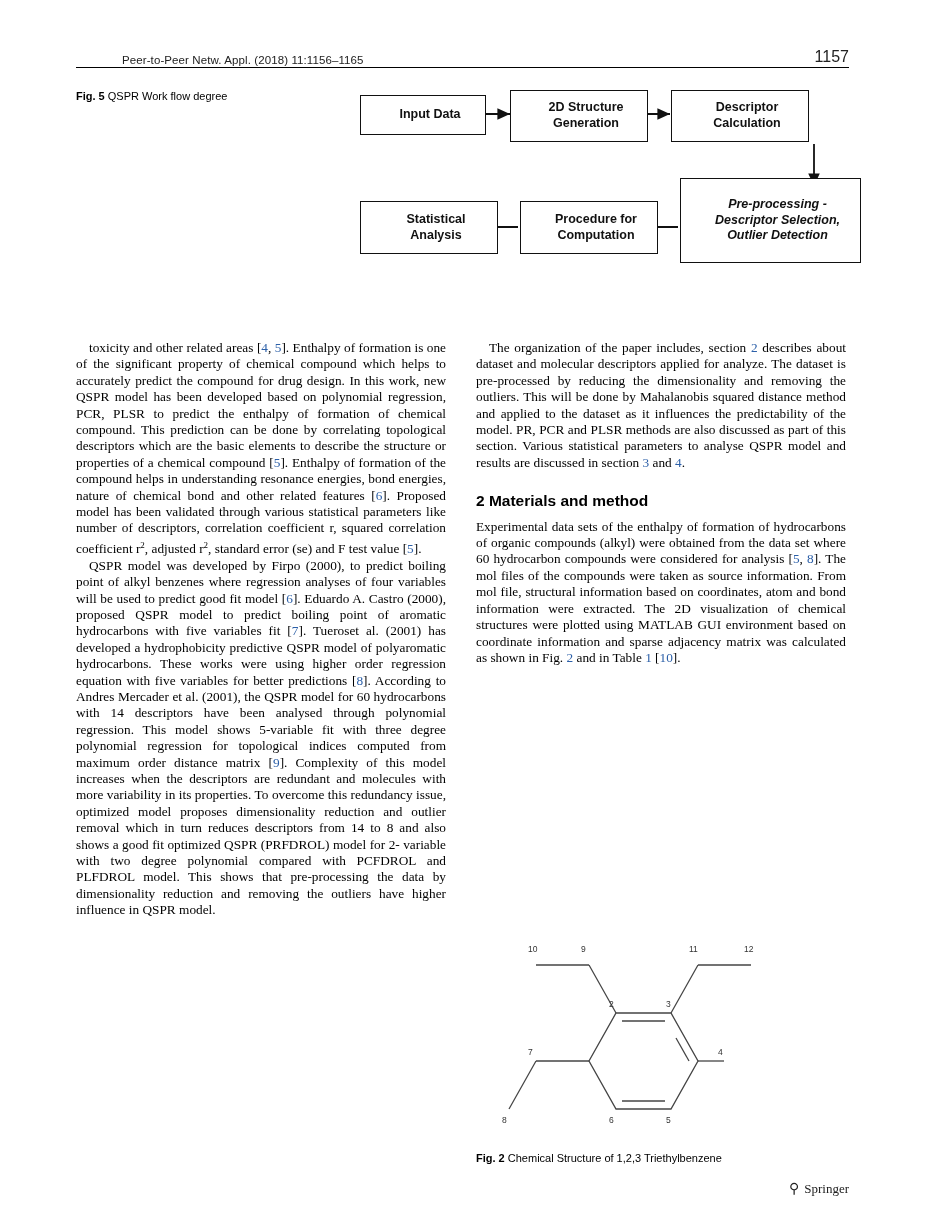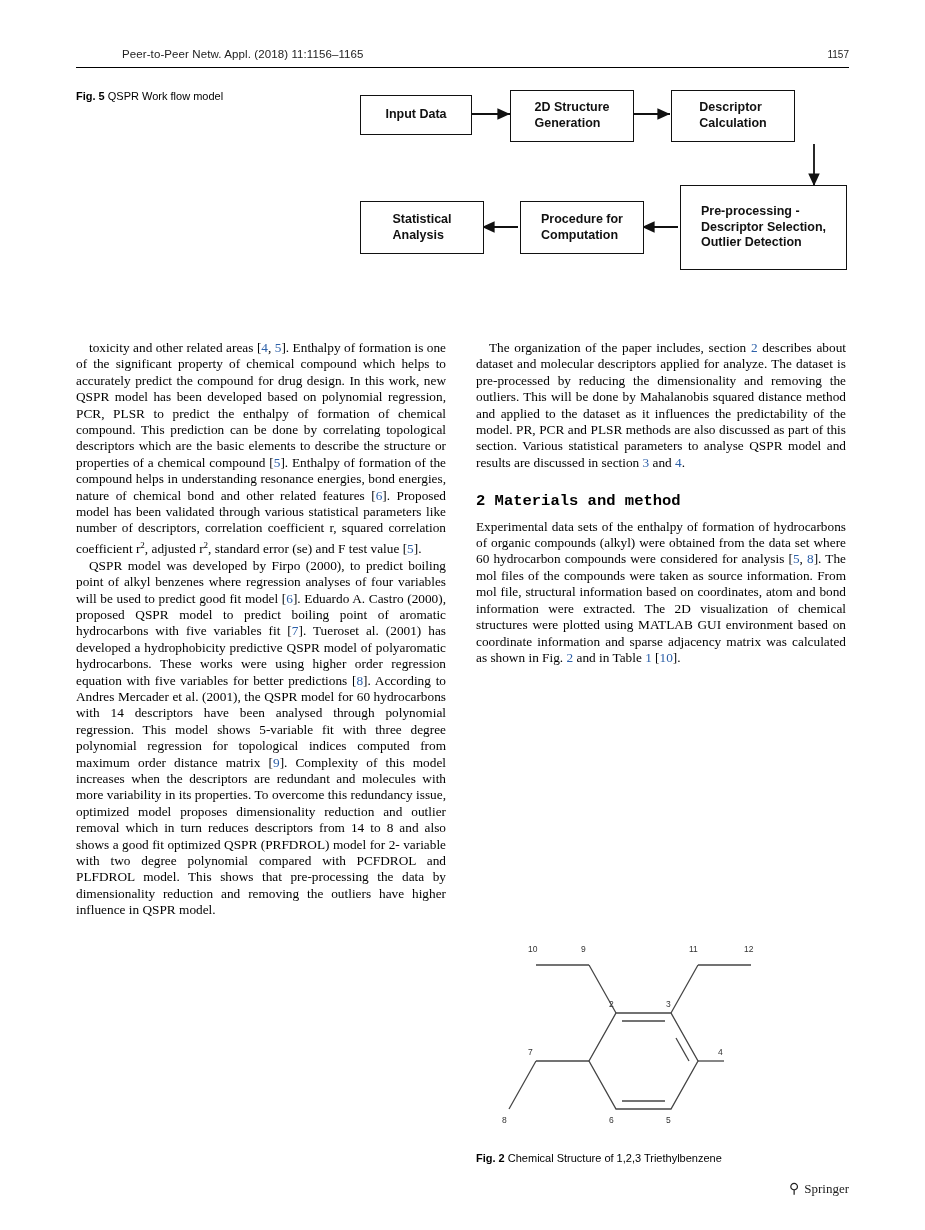--- a/index.html
+++ b/index.html
@@ -14,57 +14,57 @@
   .page{position:absolute;inset:0;}
 
   
   .runhead{
     position:absolute;left:76px;top:48px;width:773px;
     font-family:"Liberation Sans", sans-serif;
     font-size:11.5px;color:#222;
     display:flex;justify-content:space-between;align-items:flex-end;
   }
   .runhead .left{letter-spacing:.1px;padding-left:46px;}
-  .runhead .right{font-size:10px;}
+  .runhead .right{font-size:16px;}
   .rule{
     position:absolute;left:76px;top:67px;width:773px;height:1px;background:#000;
   }
 
   
   .fig1-caption{
     position:absolute;left:76px;top:90px;width:250px;
     font-family:"Liberation Sans", sans-serif;font-size:11px;
   }
   .fig1-caption b{font-weight:bold;}
   .fig1-caption span.txt{font-weight:normal;}
 
   .fig1-area{position:absolute;left:330px;top:82px;width:540px;height:205px;}
 
   .fbox{
     position:absolute;border:1.6px solid #111;background:#fff;
     font-family:"Liberation Sans", sans-serif;font-weight:bold;font-size:12.5px;
-    display:flex;align-items:center;justify-content:center;
-    line-height:1.25;color:#111;
+    display:flex;align-items:center;justify-content:center;text-align:center;
+    line-height:1.25;color:#111;padding-left:14px;
   }
 
   
   .col{
     position:absolute;top:340px;width:370px;
     font-size:13.3px;line-height:16.4px;text-align:justify;
     hyphens:none;
   }
   .col.left{left:76px;}
   .col.right{left:476px;}
   .col p{margin:0;text-indent:13px;}
   .col p.noindent{text-indent:0;}
   .ref{color:#2b5fa8;}
   sup{font-size:9px;vertical-align:super;}
 
   h2.sec{
-    font-family:Liberation Mono, monospace;
+    font-family:Liberation Sans, sans-serif;
     font-size:15.5px;font-weight:bold;margin:22px 0 9px 0;text-indent:0;
   }
   h3.sub{
     font-family:"Liberation Sans", sans-serif;
     font-size:13px;font-weight:bold;margin:17px 0 7px 0;text-indent:0;
   }
 
   
   .fig2-area{position:absolute;left:476px;top:895px;width:370px;height:250px;}
   .fig2-caption{
@@ -87,21 +87,21 @@
 <div class="page">
 
   <div class="runhead">
     <div class="left">Peer-to-Peer Netw. Appl. (2018) 11:1156–1165</div>
     <div class="right">1157</div>
   </div>
   <div class="rule"></div>
 
   <div class="fig1-caption">
     <b>Fig. 5</b>
-    <span class="txt">QSPR Work flow model</span>
+    <span class="txt">QSPR Work flow degree</span>
   </div>
 
   <div class="fig1-area">
     <svg width="540" height="205" viewBox="0 0 540 205">
       <defs>
         <marker id="arrow" markerWidth="9" markerHeight="9" refX="7" refY="3.2" orient="auto">
           <path d="M0,0 L7,3.2 L0,6.4 z" fill="#111"></path>
         </marker>
       </defs>
 
@@ -119,21 +119,21 @@
       <span>Input Data</span>
     </div>
     <div class="fbox" style="left:180px;top:8px;width:122px;height:50px;white-space:pre-line;">
       <span>2D Structure
 Generation</span>
     </div>
     <div class="fbox" style="left:341px;top:8px;width:122px;height:50px;white-space:pre-line;">
       <span>Descriptor
 Calculation</span>
     </div>
-    <div class="fbox" style="left:350px;top:103px;width:165px;height:83px;white-space:pre-line;">
+    <div class="fbox" style="left:350px;top:96px;width:165px;height:83px;white-space:pre-line;font-style:italic;">
       <span>Pre-processing -
 Descriptor Selection,
 Outlier Detection</span>
     </div>
     <div class="fbox" style="left:190px;top:119px;width:122px;height:51px;white-space:pre-line;">
       <span>Procedure for
 Computation</span>
     </div>
     <div class="fbox" style="left:30px;top:119px;width:122px;height:51px;white-space:pre-line;">
       <span>Statistical

